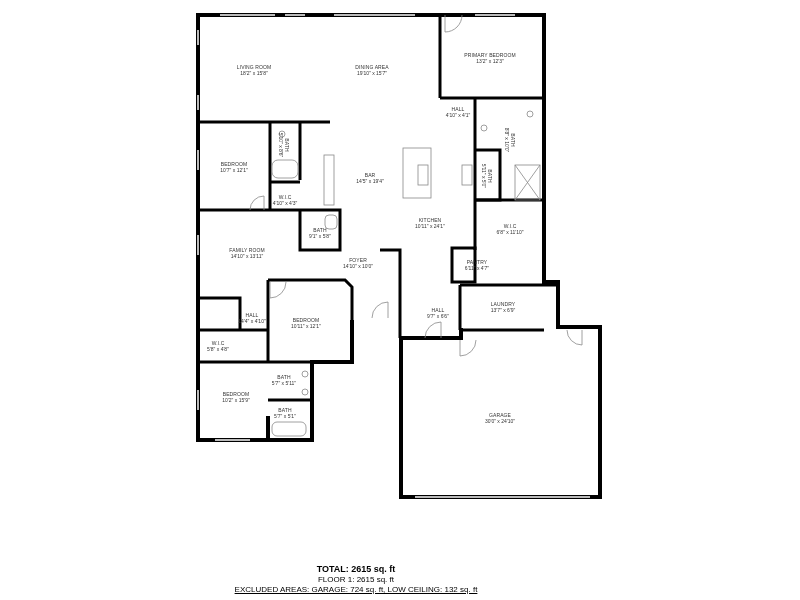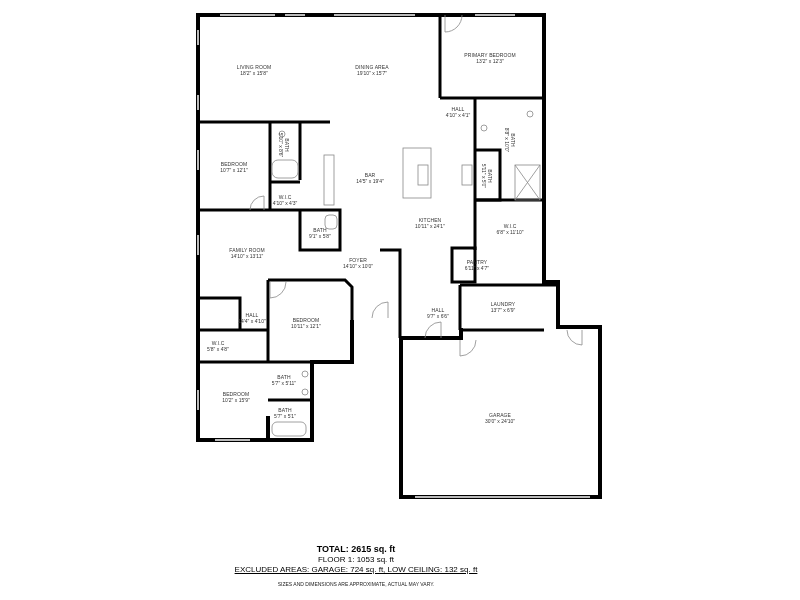--- a/index.html
+++ b/index.html
@@ -2,21 +2,21 @@
 <html><head>
 <meta charset="utf-8">
 <style>
   html, body { margin:0; padding:0; background:#ffffff; }
   body { width:800px; height:600px; position:relative; overflow:hidden; font-family:"Liberation Sans", sans-serif; }
   #plan { position:absolute; left:0; top:0; width:800px; height:600px; }
   .lbl { position:absolute; text-align:center; color:#333; font-size:5px; line-height:6px; white-space:nowrap; transform:translate(-50%,-50%); }
   .lbl .n { display:block; letter-spacing:0.1px; }
   .lbl .d { display:block; }
   .rot { transform:translate(-50%,-50%) rotate(90deg); }
-  .footer { position:absolute; left:0; width:712px; text-align:center; color:#000; }
+  .footer { position:absolute; left:0; width:712px; text-align:center; color:#000;margin-top:20px; }
   .f-total { top:544px; font-size:9px; font-weight:bold; }
   .f-floor { top:555px; font-size:8px; }
   .f-excl { top:565px; font-size:8px;text-decoration:underline; }
   .f-note { top:581px; font-size:5px; color:#222; }
 </style>
 </head>
 <body>
 
 <svg id="plan" viewBox="0 0 800 600" xmlns="http://www.w3.org/2000/svg">
   <g stroke="#000" stroke-width="4" fill="none" stroke-linecap="square">
@@ -198,15 +198,15 @@
 <div class="lbl" style="left:503px;top:307px">
     <span class="n">LAUNDRY</span>
     <span class="d">13'7" x 6'9"</span>
   </div>
 <div class="lbl" style="left:500px;top:418px">
     <span class="n">GARAGE</span>
     <span class="d">30'0" x 24'10"</span>
   </div>
 
 <div class="footer f-total">TOTAL: 2615 sq. ft</div>
-<div class="footer f-floor">FLOOR 1: 1053 sq. ft</div>
+<div class="footer f-floor">FLOOR 1: 2615 sq. ft</div>
 <div class="footer f-excl">EXCLUDED AREAS: GARAGE: 724 sq. ft, LOW CEILING: 132 sq. ft</div>
 <div class="footer f-note">SIZES AND DIMENSIONS ARE APPROXIMATE, ACTUAL MAY VARY.</div>
 
 </body></html>

